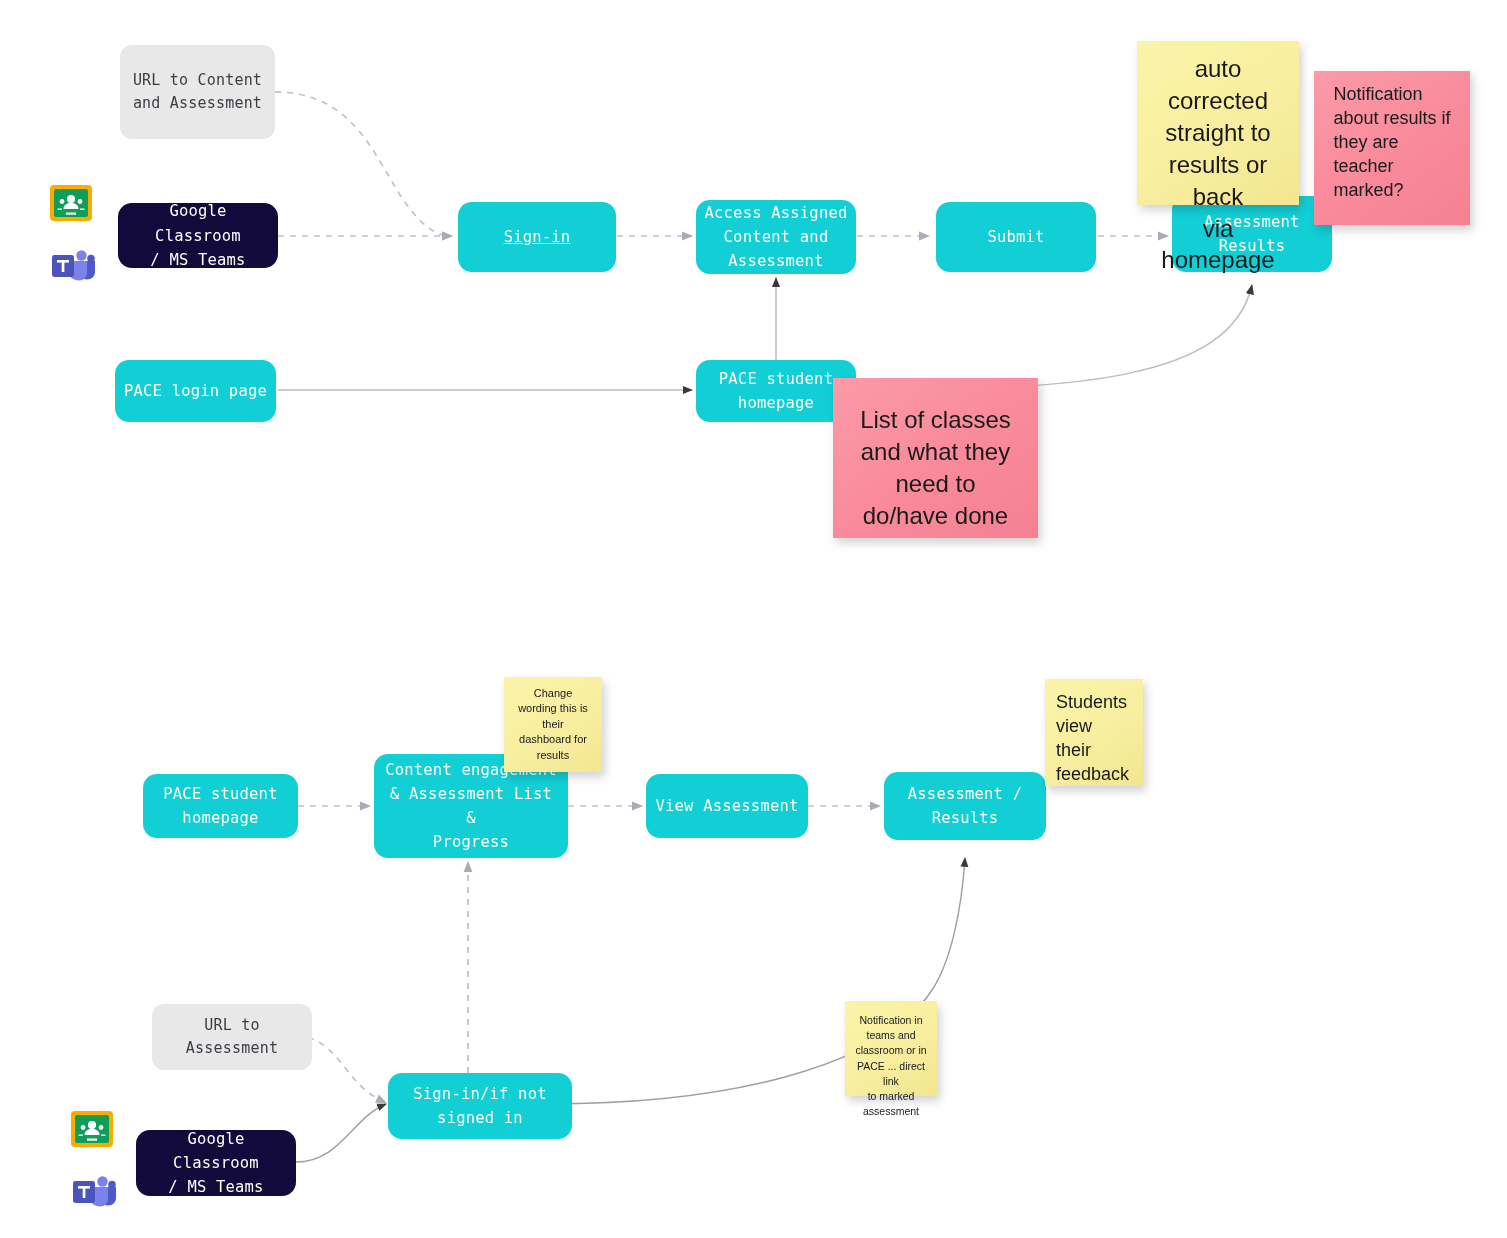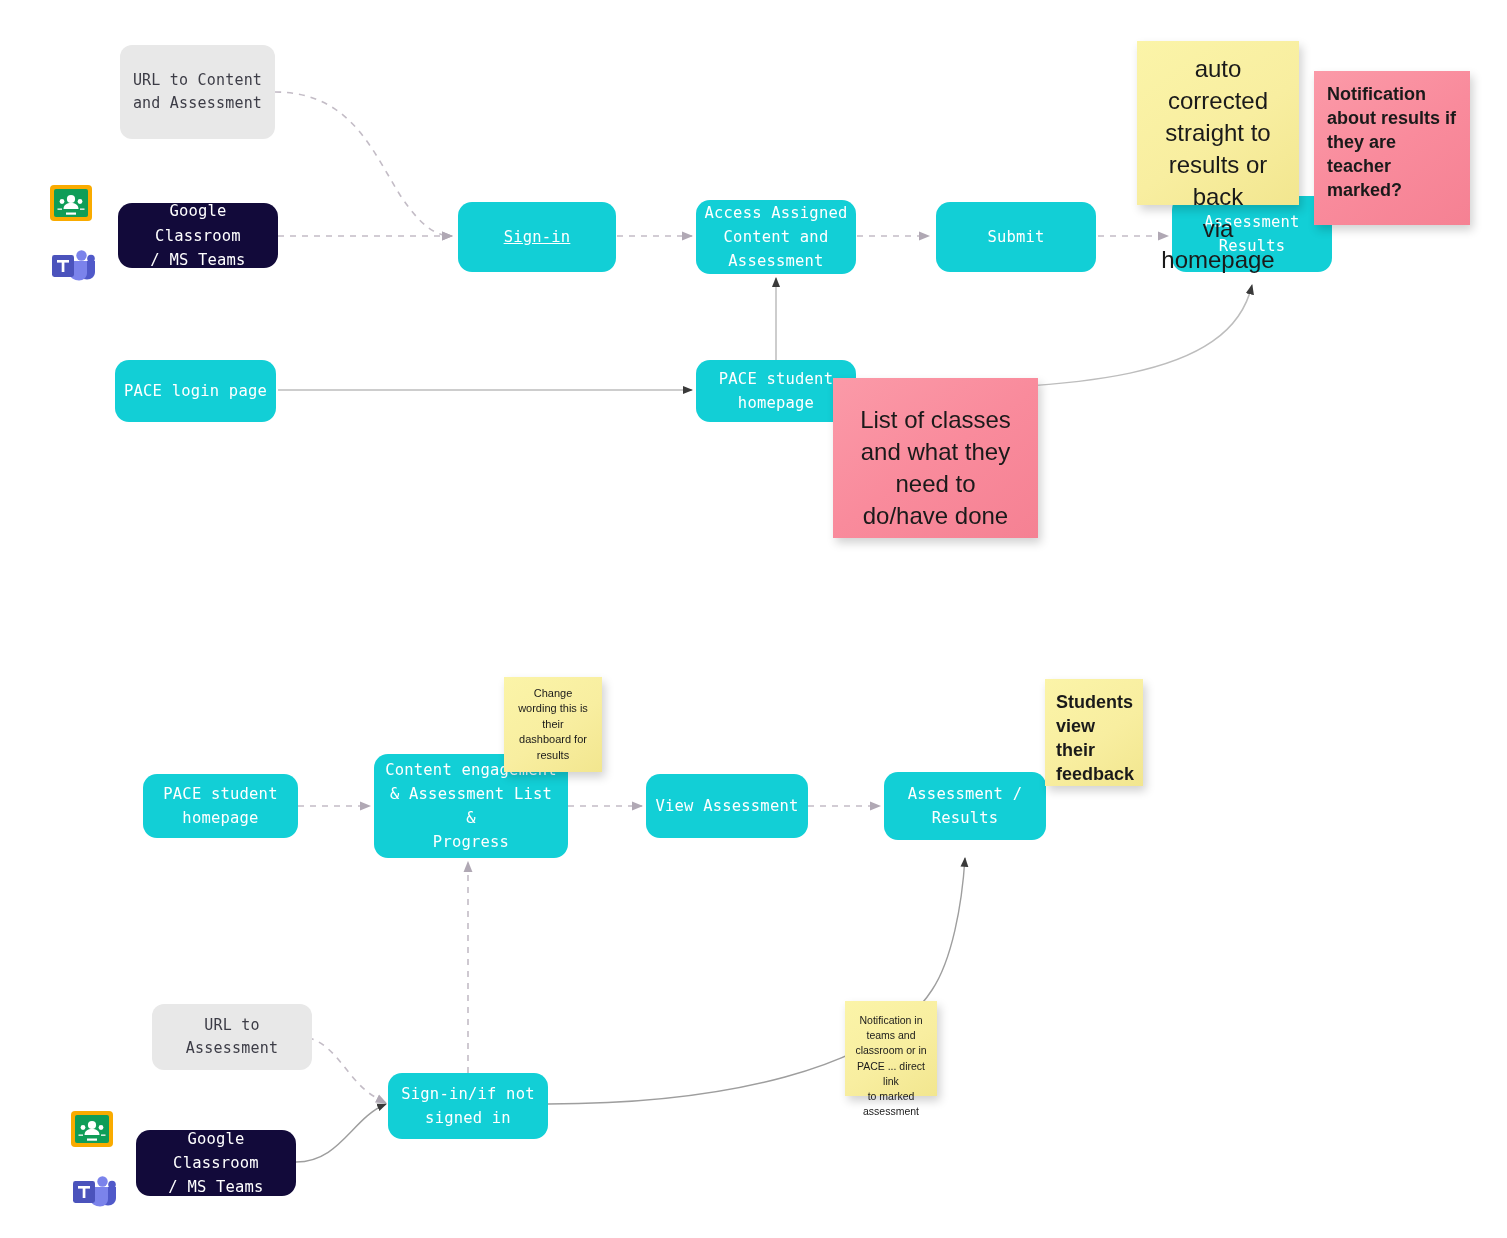--- a/index.html
+++ b/index.html
@@ -66,21 +66,21 @@
     padding: 12px 13px;
   }
   .note.yellow {
     background: linear-gradient(145deg, #fbf4a8 0%, #f8eea0 55%, #f2e68f 100%);
     margin-left: 22px;
   }
   .note.pink {
     background: linear-gradient(145deg, #fb9aa8 0%, #f98b9c 50%, #f58193 100%);
   }
   .note.center { text-align: center; justify-content: center; align-items: flex-start; }
-  .note.left   { text-align: left;   justify-content: flex-start; align-items: flex-start; font-weight: bold; }
+  .note.left   { text-align: left;   justify-content: center; align-items: flex-start; }
 
   .icon {
     position: absolute;
     z-index: 4;
   }
 
   
   .n-lg { font-size: 24px; line-height: 1.33; }
   .n-md { font-size: 18px; line-height: 1.33; }
   .n-sm { font-size: 11px; line-height: 1.4; }
@@ -239,21 +239,21 @@
   <div class="node teal" style="left:884px; top:772px; width:162px; height:68px;">
     <span>Assessment /
 Results</span>
   </div>
 
   <div class="node grey" style="left:136px; top:1004px; width:160px; height:66px; border-radius:12px; font-size:15px;margin-left:16px;">
     <span>URL to
 Assessment</span>
   </div>
 
-  <div class="node teal" style="left:388px; top:1073px; width:160px; height:66px;">
+  <div class="node teal" style="left:388px; top:1073px; width:184px; height:66px;">
     <span>Sign-in/if not
 signed in</span>
   </div>
 
   <div class="node navy" style="left:136px; top:1130px; width:160px; height:66px;">
     <span>Google Classroom
 / MS Teams</span>
   </div>
 
   <div class="note yellow center n-sm" style="left:482px; top:677px; width:98px; height:95px; padding:9px 8px;">

